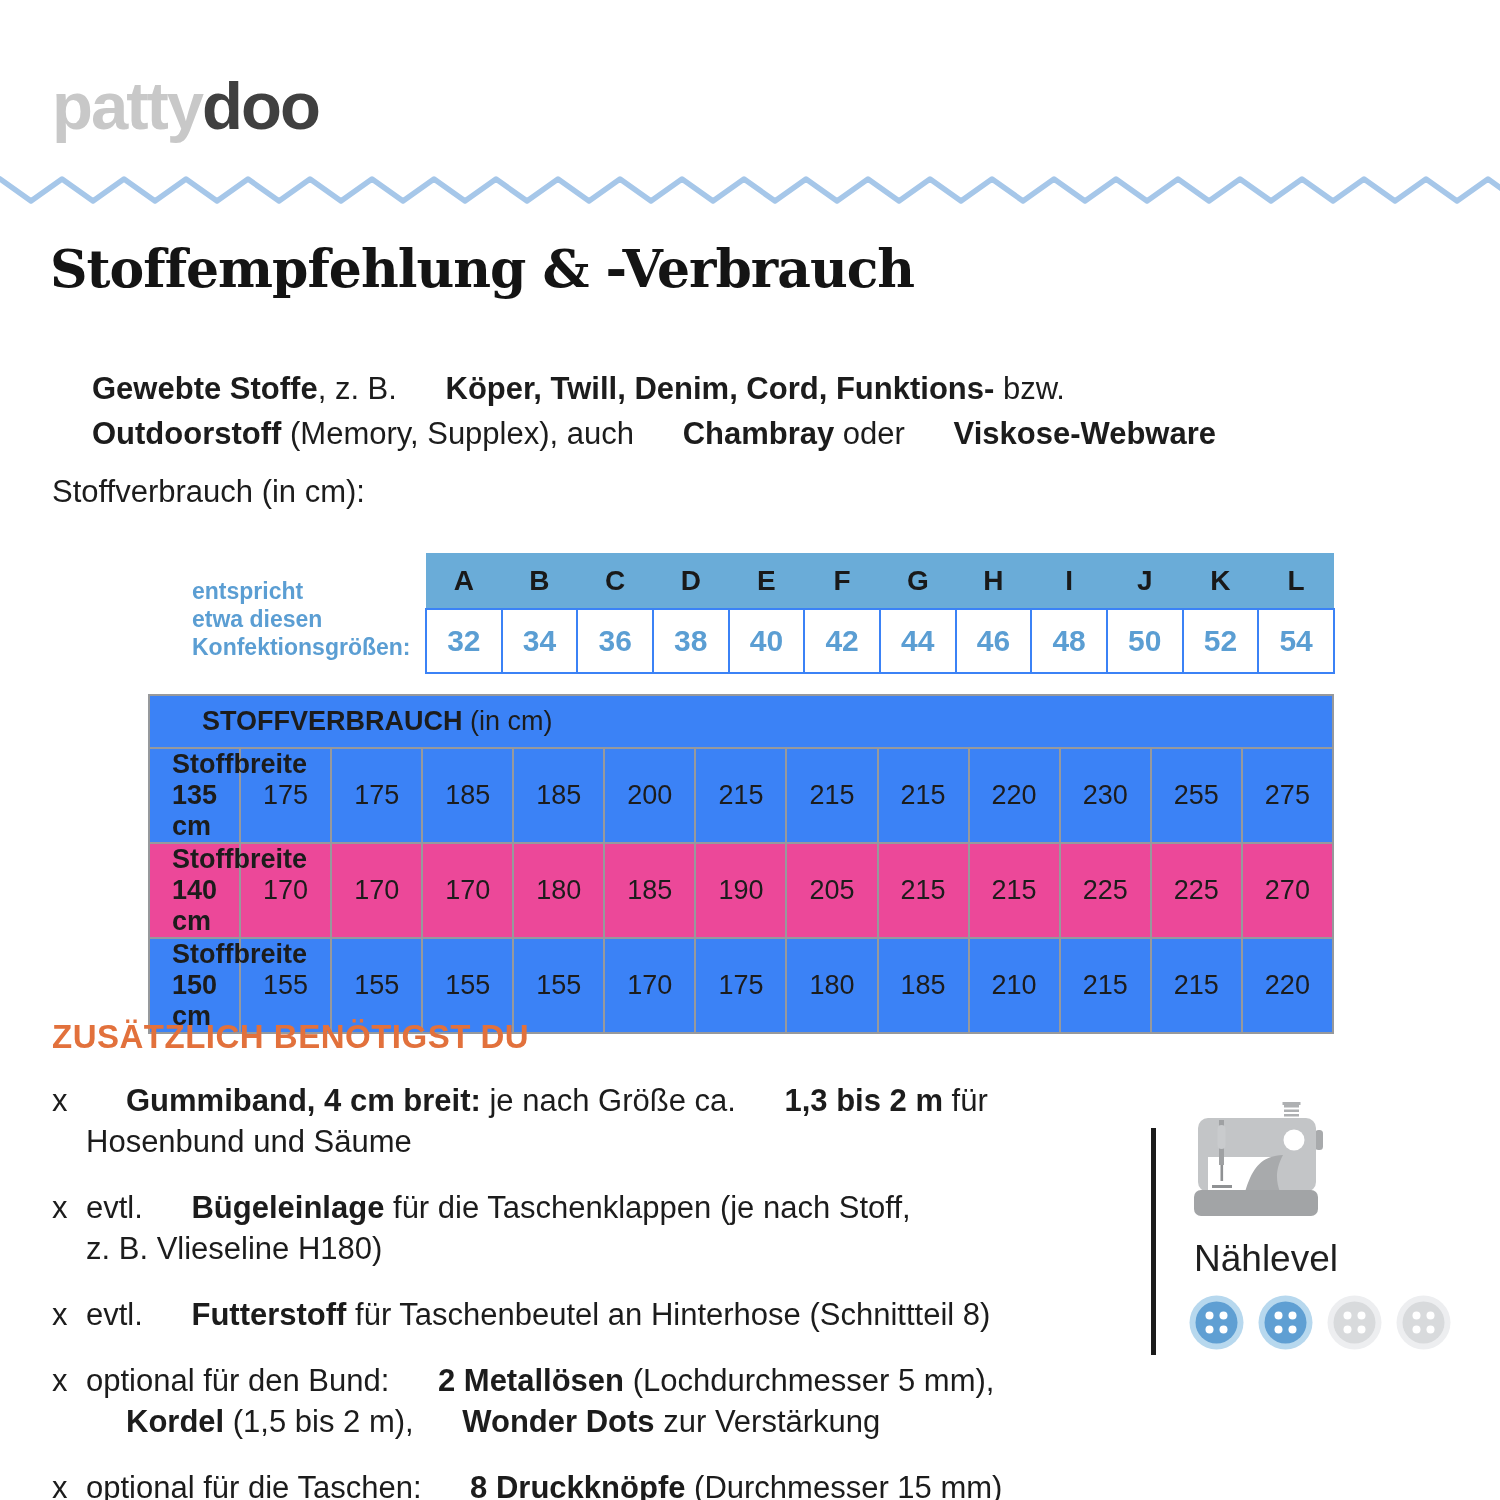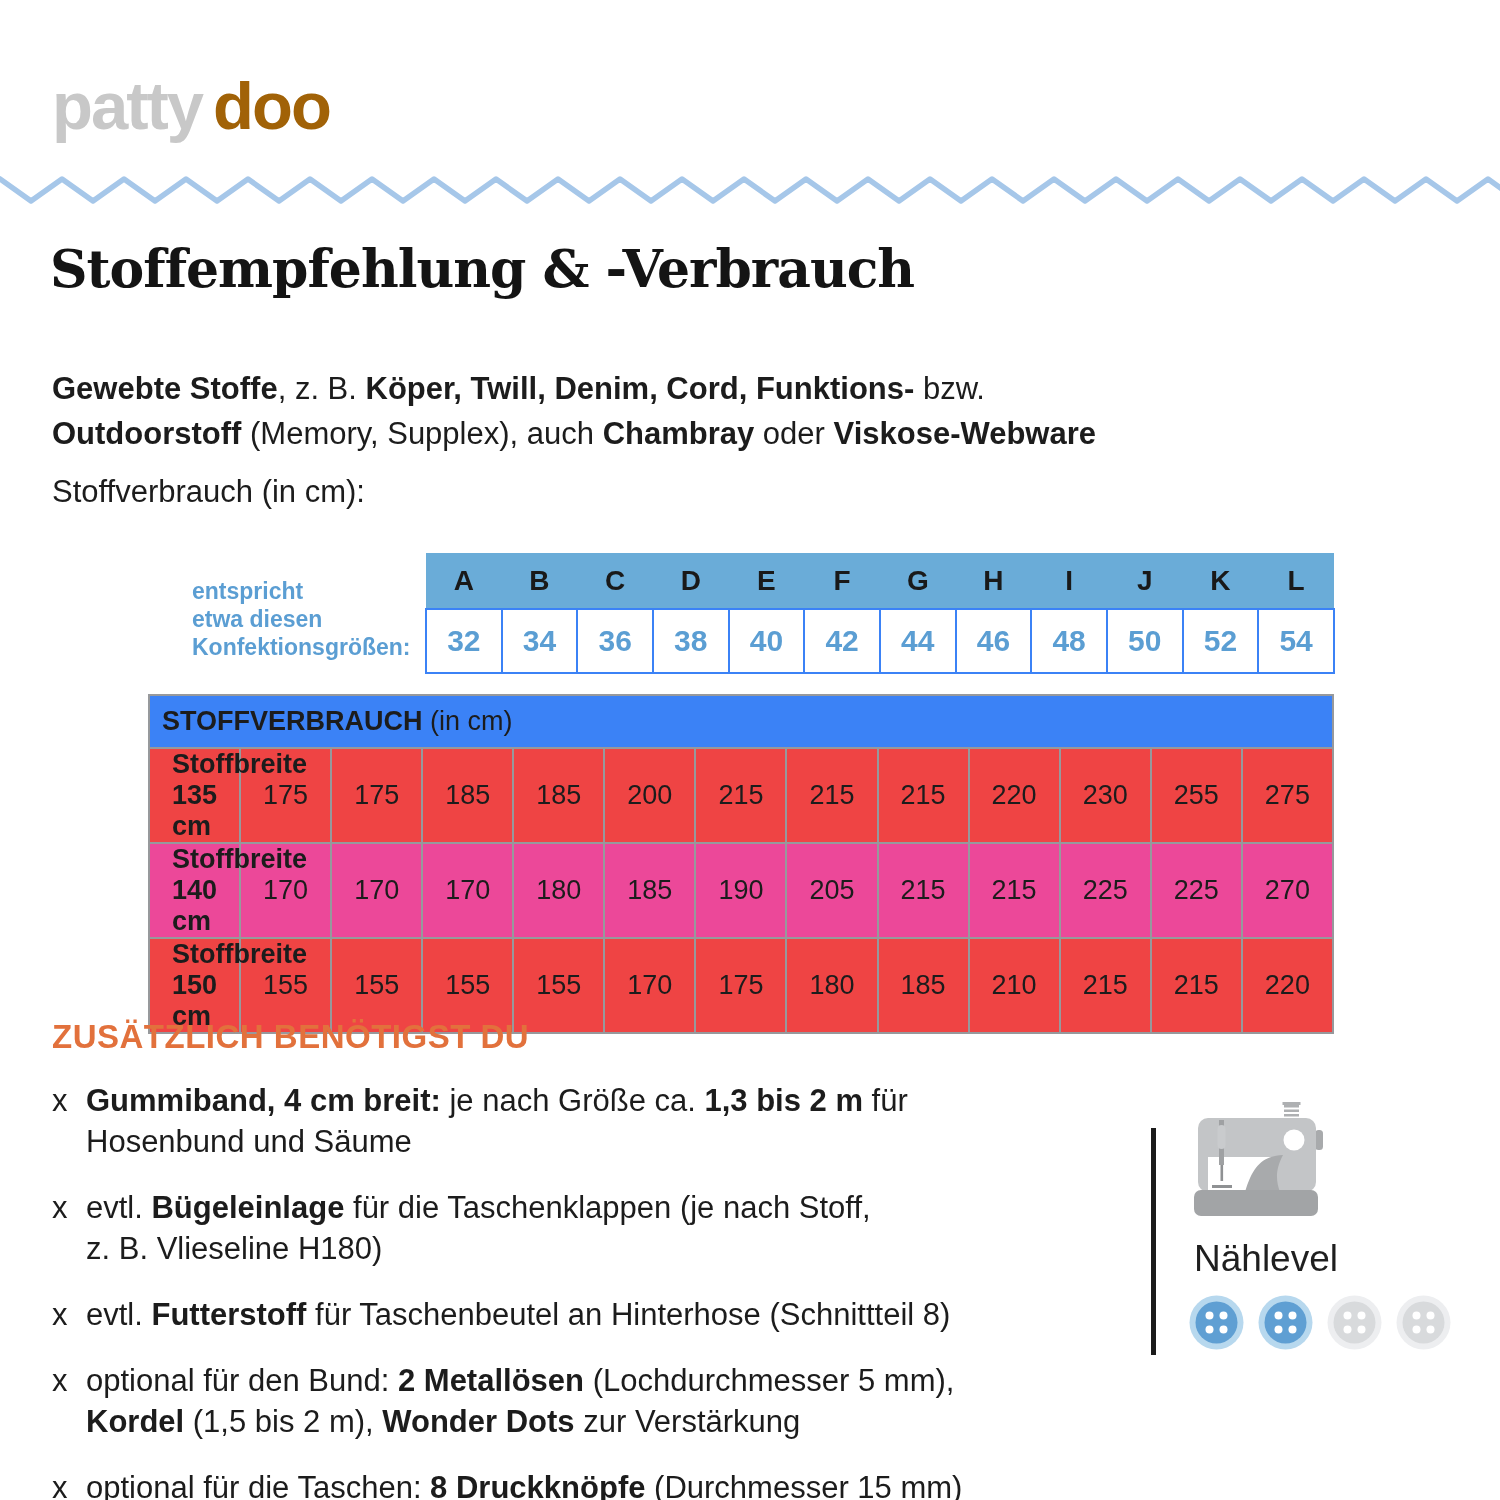--- a/index.html
+++ b/index.html
@@ -1,25 +1,25 @@
 <!DOCTYPE html>
 <html><head>
 <meta charset="utf-8">
 <style>
   html,body{margin:0;padding:0;background:#fff;}
   .page{position:relative;width:1500px;height:1500px;background:#ffffff;overflow:hidden;
         font-family:"Liberation Sans",sans-serif;color:#1c1c1c;}
   .abs{position:absolute;}
-  .b{font-weight:bold;}
+  .b{font-weight:bold;margin-left:40px;}
   .nw{white-space:nowrap;}
 
   
   .logo{left:52px;top:72px;font-size:67px;font-weight:bold;letter-spacing:-2px;line-height:1;}
   .logo .p1{color:#c8c8c8;}
-  .logo .p2{color:#a16207;margin-left:11px;}
+  .logo .p2{color:#404040;}
 
   
   .wave{left:0;top:170px;}
 
   
   .title{left:50px;top:238px;font-family:"DejaVu Serif",serif;font-weight:bold;
          font-size:52px;letter-spacing:-1px;color:#141414;}
   .intro{left:52px;top:366px;font-size:31px;line-height:45px;}
   .usage{left:52px;top:474px;font-size:31px;}
 
@@ -28,21 +28,21 @@
 
   
   .sizetab{position:absolute;left:425px;top:553px;width:910px;border-collapse:collapse;table-layout:fixed;}
   .sizetab td{text-align:center;vertical-align:middle;padding:0;}
   .st-head td{background:#6aacd8;height:55px;font-weight:bold;font-size:28px;color:#191919;border:0;}
   .st-sizes td{height:62px;border:2px solid #3b82f6;font-weight:bold;font-size:30px;color:#5b9ed3;background:#fff;}
 
   
   .contab{position:absolute;left:148px;top:694px;width:1186px;border-collapse:collapse;
           table-layout:fixed;font-size:27px;color:#1c1c1c;}
-  .contab td{border:2px solid #97999c;text-align:center;vertical-align:middle;background:#ef4444;padding:0;}
+  .contab td{border:2px solid #97999c;text-align:center;vertical-align:middle;background:#3b82f6;padding:0;}
   .ct-head td{background:#3b82f6;height:51px;text-align:left;padding-left:12px;}
   .ct-row td{height:73px;}
   .ct-row .lbl{text-align:left;padding-left:22px;font-weight:bold;}
   .r1 td{background:#ec4899;}
 
   
   .xhead{left:52px;top:1018px;font-size:33px;font-weight:bold;color:#e2713c;letter-spacing:0.5px;}
   .xlist{left:52px;top:1080px;font-size:31px;line-height:41px;}
   .xitem{display:flex;margin-bottom:25px;}
   .xmark{width:34px;flex:none;}

